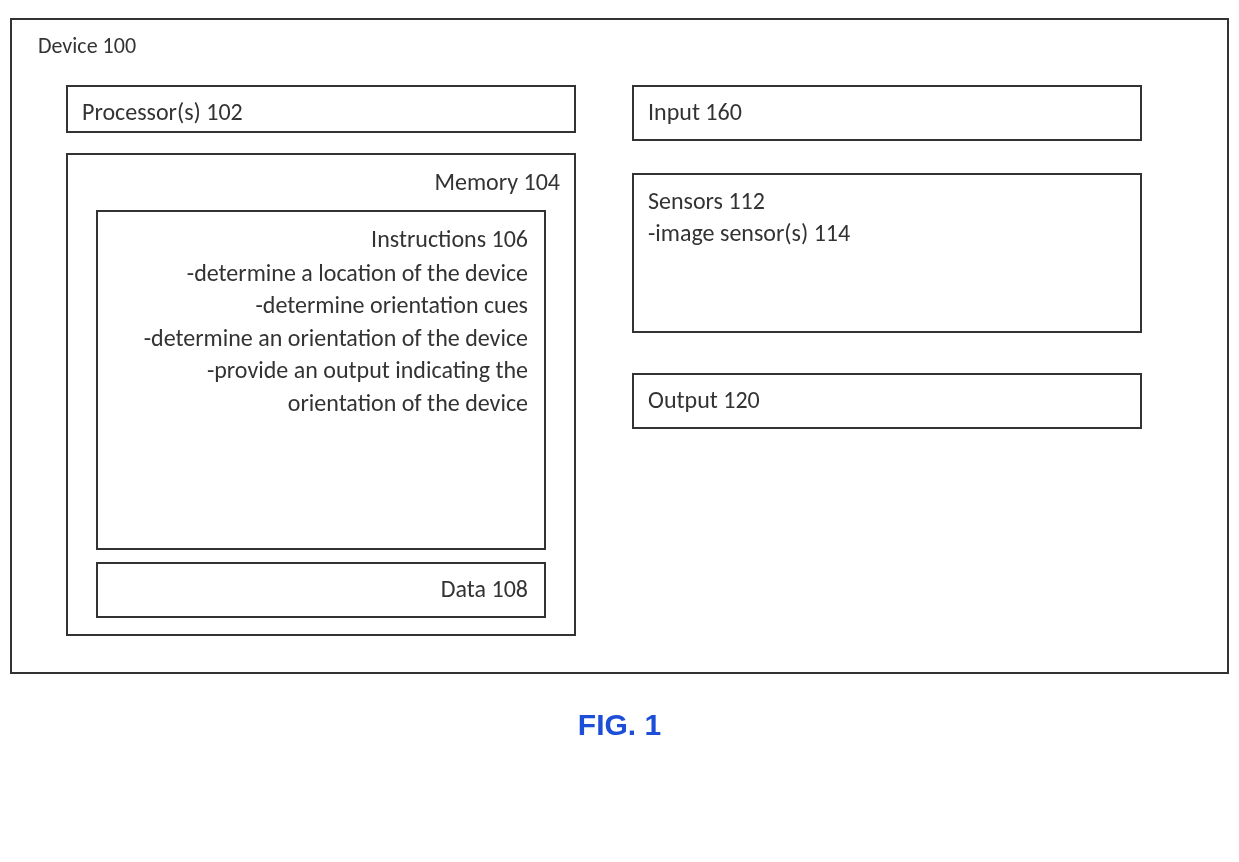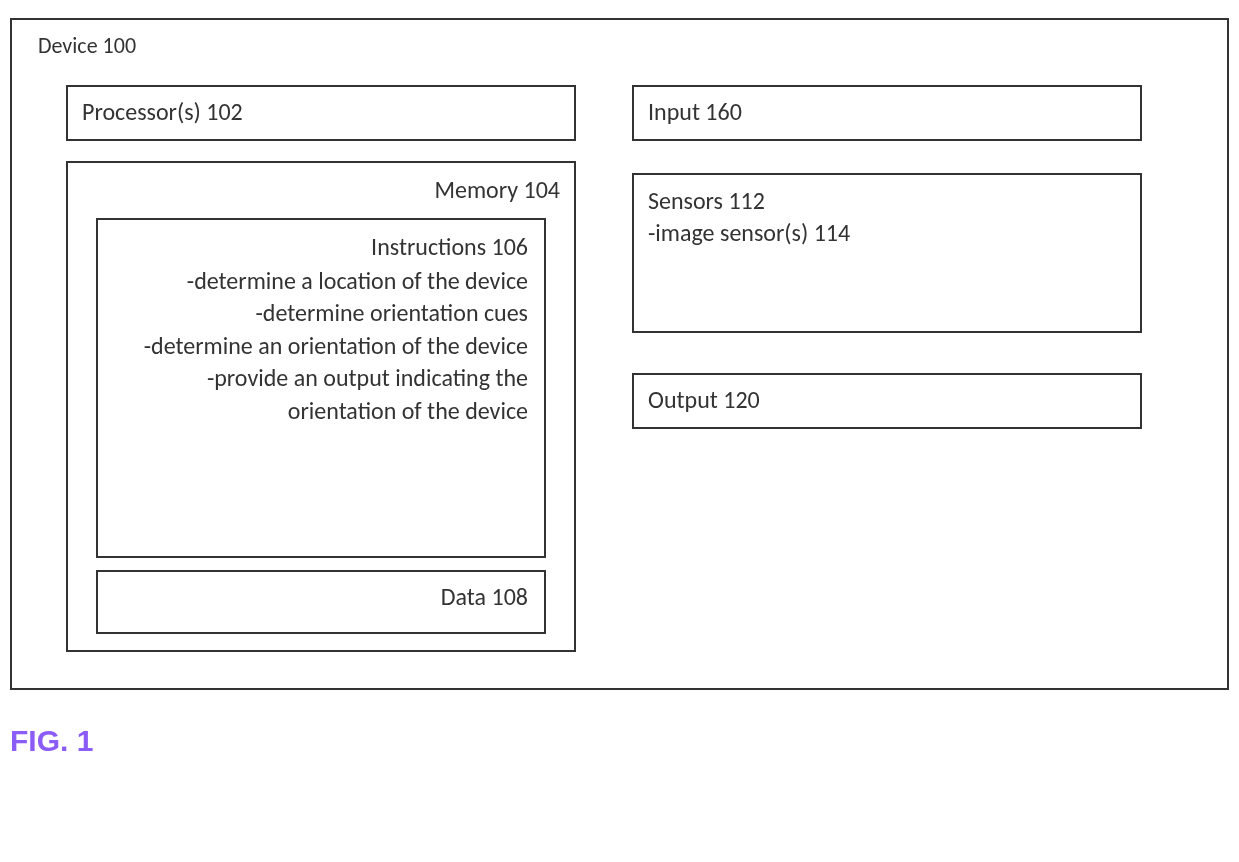--- a/index.html
+++ b/index.html
@@ -39,21 +39,21 @@
     }
     .col-right {
       width: 510px;
     }
     .box {
       border: 2px solid #333;
       padding: 10px 14px;
       font-size: 24px;
     }
     .processors {
-      height: 56px;
+      height: 48px;
       margin-bottom: 20px;
     }
     .memory {
       padding: 12px 14px 16px 14px;
       text-align: right;
     }
     .memory-title {
       margin-bottom: 14px;
       padding-left: 6px;
       font-size: 24px;
@@ -68,41 +68,41 @@
       margin-bottom: 4px;
       font-size: 24px;
     }
     .instructions-list {
       line-height: 1.35;
     }
     .data-box {
       border: 2px solid #333;
       padding: 10px 16px;
       margin: 0 14px;
-      height: 64px;
+      height: 56px;
     }
     .input-box {
       height: 56px;
       margin-bottom: 32px;
     }
     .sensors-box {
       min-height: 160px;
       margin-bottom: 40px;
       line-height: 1.35;
     }
     .output-box {
       height: 56px;
     }
     .fig-label {
-      text-align: left;
+      text-align: center;
       font-weight: bold;
       font-size: 30px;
       margin-top: 34px;
       font-family: Arial, sans-serif;
-      color: #8b5cf6;
+      color: #1d4ed8;
     }
   </style>
 </head>
 <body>
 
 <div class="device-box">
   <div class="device-title">Device 100</div>
   <div class="columns">
     <div class="col col-left">
       <div class="box processors">Processor(s) 102</div>

